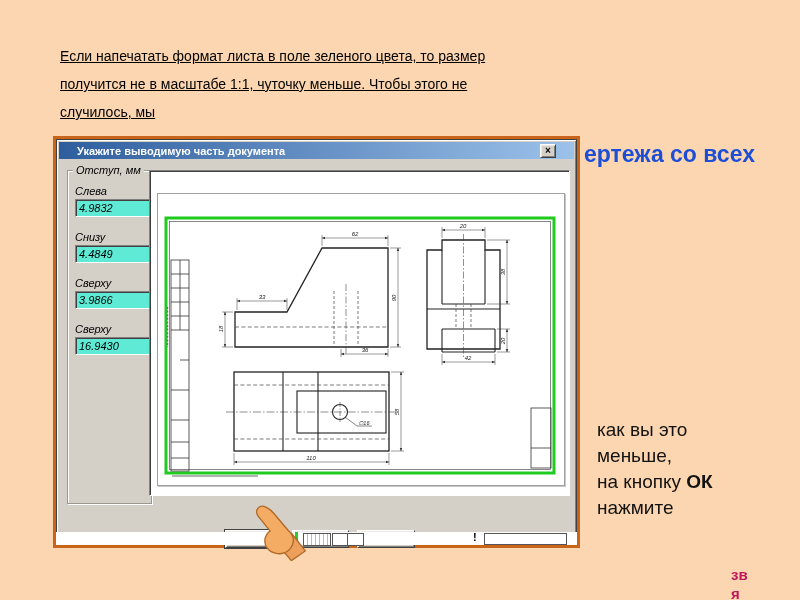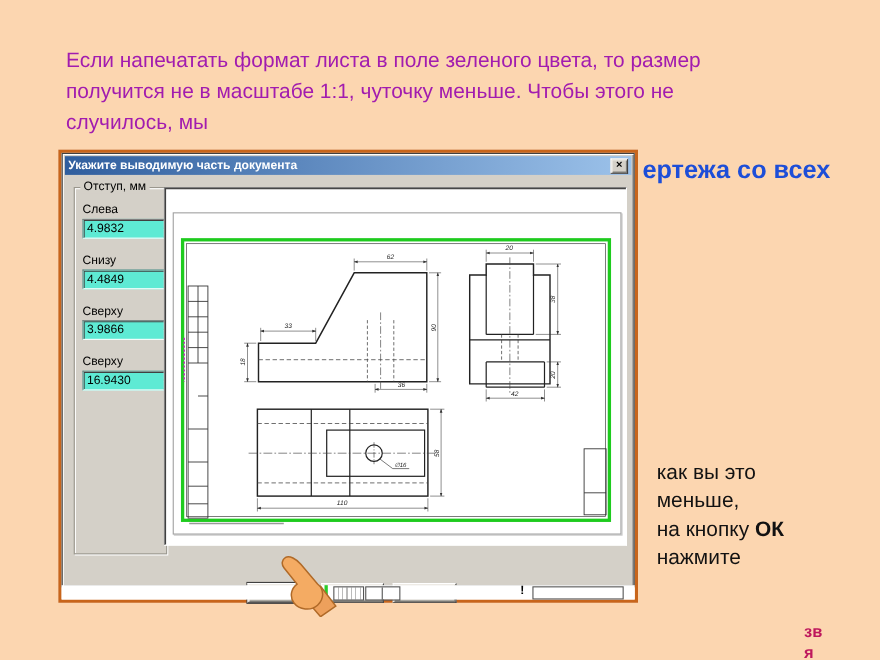--- a/index.html
+++ b/index.html
@@ -2,52 +2,52 @@
 <html><head>
 <meta charset="utf-8">
 <style>
   html,body{margin:0;padding:0;}
   body{
     width:800px;height:600px;position:relative;overflow:hidden;
     background:#fcd6b0;
     font-family:"Liberation Sans",sans-serif;
   }
   
-  .top-text{position:absolute;left:60px;top:42px;width:680px;color:#a21caf;
-    font-size:19px;line-height:28px;}
+  .top-text{position:absolute;left:60px;top:42px;width:680px;color:#000000;
+    font-size:14px;line-height:28px;text-decoration:underline;}
   .top-text div{white-space:nowrap;}
   .overlap-fragment{position:absolute;left:584px;top:141px;font-size:23px;
     font-weight:bold;color:#1d4ed8;white-space:nowrap;text-align:right;}
   .note-text{position:absolute;left:597px;top:417px;font-size:19px;
     line-height:26px;color:#121212;}
   .note-text b{font-weight:bold;}
   .watermark{position:absolute;left:731px;top:533px;color:#be185d;
     font-size:15px;font-weight:bold;line-height:19px;margin-top:32px;}
   
   .shot-region{position:absolute;left:53px;top:136px;width:521px;height:406px;
     border:3px solid #c8651b;background:#ffffff;}
   
   .dialog{position:absolute;left:0;top:0;width:519px;height:393px;
     background:#d4d0c8;border:1px solid #404040;
     box-shadow:inset 1px 1px 0 #ffffff, inset -1px -1px 0 #808080;}
   .titlebar{position:absolute;left:2px;top:2px;right:2px;height:17px;
     background:linear-gradient(90deg,#2f5e9e,#9cc2ea);
-    display:flex;align-items:center;padding:0 3px;}
+    display:flex;align-items:center;padding:0 18px;}
   .titlebar-text{color:#ffffff;font-size:11px;font-weight:bold;flex:1;
     white-space:nowrap;overflow:hidden;}
   .btn3d{background:#d4d0c8;border:1px solid;
     border-color:#ffffff #404040 #404040 #ffffff;
     box-shadow:inset 1px 1px 0 #ece9e2, inset -1px -1px 0 #80807a;
     display:flex;align-items:center;justify-content:center;box-sizing:border-box;}
   .close-btn{width:16px;height:14px;font-size:10px;font-weight:bold;color:#000;
     line-height:10px;}
   .dlg-body{position:absolute;left:2px;top:20px;right:2px;bottom:2px;}
   
   .groupbox{position:absolute;left:8px;top:10px;width:83px;height:332px;
-    border:1px solid #9a978e;box-shadow:1px 1px 0 #ffffff inset, 1px 1px 0 #ffffff;}
+    border:1px solid #9a978e;box-shadow:1px 1px 0 #ffffff inset, 1px 1px 0 #ffffff;font-style:italic;}
   .groupbox-title{position:absolute;top:-7px;left:5px;background:#d4d0c8;
     padding:0 3px;font-size:11px;color:#000;white-space:nowrap;}
   .field-label{position:absolute;left:7px;font-size:11px;color:#000;}
   .spin-field{position:absolute;left:7px;width:88px;height:18px;background:#5eead4;
     border:1px solid;border-color:#808080 #ffffff #ffffff #808080;
     box-shadow:inset 1px 1px 0 #404040;box-sizing:border-box;display:flex;}
   .spin-value{flex:1;font-size:11px;color:#000;padding:2px 0 0 3px;}
   .spinner{width:13px;display:flex;flex-direction:column;}
   .spin-up,.spin-down{flex:1;background:#d4d0c8;border:1px solid;
     border-color:#ffffff #404040 #404040 #ffffff;position:relative;}

